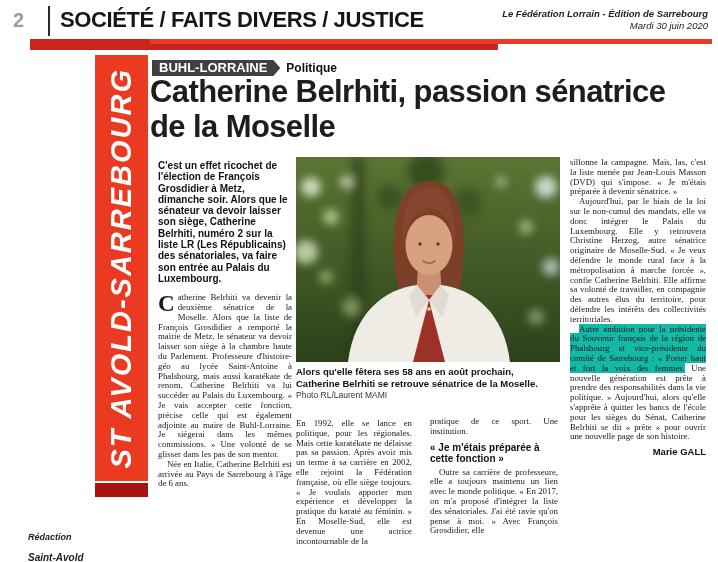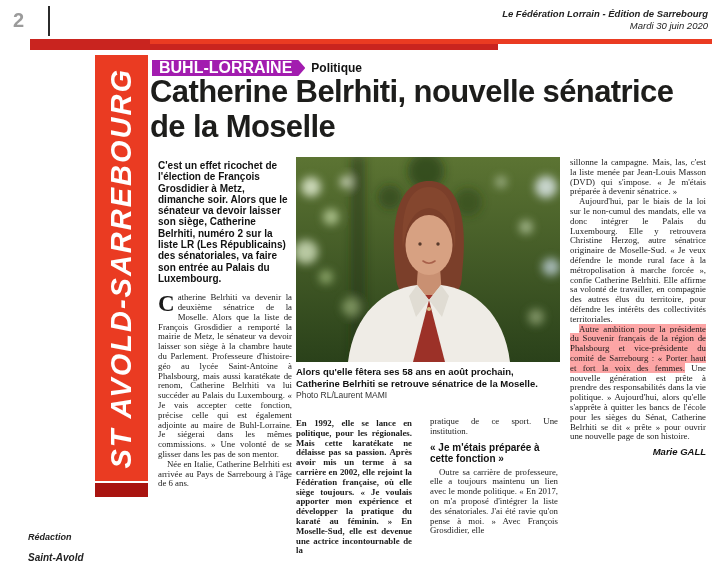--- a/index.html
+++ b/index.html
@@ -22,46 +22,46 @@
   .edition-banner{position:absolute;left:95px;top:55px;width:53px;height:426px;background:#ea3b22;
            display:flex;align-items:center;justify-content:center;}
   .banner-text{writing-mode:vertical-rl;transform:rotate(180deg);white-space:nowrap;
            font-family:"Liberation Sans",sans-serif;font-weight:700;font-style:italic;
            font-size:29px;letter-spacing:2px;color:#ffffff;}
   .banner-cap{position:absolute;left:95px;top:483px;width:53px;height:14px;background:#a91410;}
 
   
   .tag-row{position:absolute;left:152px;top:60px;display:flex;align-items:center;gap:6px;
            font-family:"Liberation Sans",sans-serif;}
-  .tag{background:#a21caf;color:#fff;font-weight:700;font-size:16px;line-height:13px;
+  .tag{background:#404040;color:#fff;font-weight:700;font-size:13px;line-height:13px;
            padding:1px 13px 2px 7px;
            clip-path:polygon(0 0,calc(100% - 7px) 0,100% 50%,calc(100% - 7px) 100%,0 100%);}
   .rubric{font-weight:700;font-size:12px;color:#111;}
   .headline{position:absolute;left:150px;top:74px;width:545px;margin:0;
            font-family:"Liberation Sans",sans-serif;font-weight:700;
            font-size:31px;line-height:35px;letter-spacing:-0.6px;color:#1d1d1b;}
 
   
   .col{position:absolute;}
   .col1{left:158px;top:160px;width:134px;}
-  .col2{left:296px;top:419px;width:116px;height:143px;overflow:hidden;font-weight:bold;}
+  .col2{left:296px;top:419px;width:116px;height:143px;overflow:hidden;}
   .col3{left:430px;top:417px;width:128px;height:145px;overflow:hidden;}
   .col4{left:570px;top:158px;width:136px;}
 
   .lead{margin:0 0 9px;font-family:"Liberation Sans",sans-serif;font-weight:700;
         font-size:10px;line-height:11.3px;color:#111;}
   .body{margin:0;font-size:8.8px;line-height:9.8px;text-align:justify;
         hyphens:auto;-webkit-hyphens:auto;}
   .indent{text-indent:9px;}
   .dropcap{float:left;font-weight:700;font-size:23px;line-height:19px;padding:1px 3px 0 0;}
   .subhead{margin:5px 0 3px;font-family:"Liberation Sans",sans-serif;font-weight:700;
         font-size:10px;line-height:11.5px;color:#111;}
-  mark{background:#fca5a5;color:inherit;padding:0;}
+  mark{background:#14b8a6;color:inherit;padding:0;}
   .byline{margin:4px 0 0;text-align:right;font-family:"Liberation Sans",sans-serif;
-        font-weight:700;font-size:9.5px;color:#111;font-style:italic;}
+        font-weight:700;font-size:9.5px;color:#111;}
 
   
   .photo{position:absolute;left:296px;top:157px;width:264px;height:205px;overflow:hidden;background:#3c5423;}
   .caption-block{position:absolute;left:296px;top:366px;width:264px;font-family:"Liberation Sans",sans-serif;}
   .caption{margin:0;font-weight:700;font-size:9.5px;line-height:11.5px;color:#111;}
   .credit{margin:1px 0 0;font-size:8.5px;color:#333;}
 
   
   .footer-block{position:absolute;left:28px;top:532px;width:150px;
         font-family:"Liberation Sans",sans-serif;color:#222;}
@@ -70,37 +70,38 @@
   .f-phone{margin:0;font-size:9px;}
   .f-email{margin:0;font-size:8.5px;}
 </style>
 </head>
 <body>
 
 <div class="page">
 
   <div class="pagenum">2</div>
   <div class="hdr-divider"></div>
+  <div class="section-title">SOCIÉTÉ / FAITS DIVERS / JUSTICE</div>
   <div class="masthead">
     <div class="masthead-name">Le Fédération Lorrain - Édition de Sarrebourg</div>
     <div class="masthead-date">Mardi 30 juin 2020</div>
   </div>
   <div class="bar-dark"></div>
   <div class="bar-light"></div>
 
   <div class="edition-banner">
     <span class="banner-text">ST AVOLD-SARREBOURG</span>
   </div>
   <div class="banner-cap"></div>
 
   <div class="tag-row">
     <span class="tag"><span>BUHL-LORRAINE</span></span>
     <span class="rubric">Politique</span>
   </div>
-  <h1 class="headline">Catherine Belrhiti, nouvelle sénatrice de la Moselle</h1>
+  <h1 class="headline">Catherine Belrhiti, passion sénatrice de la Moselle</h1>
 
   <div class="col col1">
     <p class="lead">C'est un effet ricochet de l'élection de François Grosdidier à Metz, dimanche soir. Alors que le sénateur va devoir laisser son siège, Catherine Belrhiti, numéro 2 sur la liste LR (Les Républicains) des sénatoriales, va faire son entrée au Palais du Luxembourg.</p>
     <p class="body"><span class="dropcap">C</span><span>atherine Belrhiti va devenir la deuxième sénatrice de la Moselle. Alors que la liste de François Grosdidier a remporté la mairie de Metz, le sénateur va devoir laisser son siège à la chambre haute du Parlement. Professeure d'histoire-géo au lycée Saint-Antoine à Phalsbourg, mais aussi karatékate de renom, Catherine Belrhiti va lui succéder au Palais du Luxembourg. « Je vais accepter cette fonction, précise celle qui est également adjointe au maire de Buhl-Lorraine. Je siégerai dans les mêmes commissions. » Une volonté de se glisser dans les pas de son mentor.</span></p>
     <p class="body indent">Née en Italie, Catherine Belrhiti est arrivée au Pays de Sarrebourg à l'âge de 6 ans.</p>
   </div>
 
   <div class="photo">
     <svg width="264" height="205" viewBox="0 0 264 205" xmlns="http://www.w3.org/2000/svg">
       <defs>

